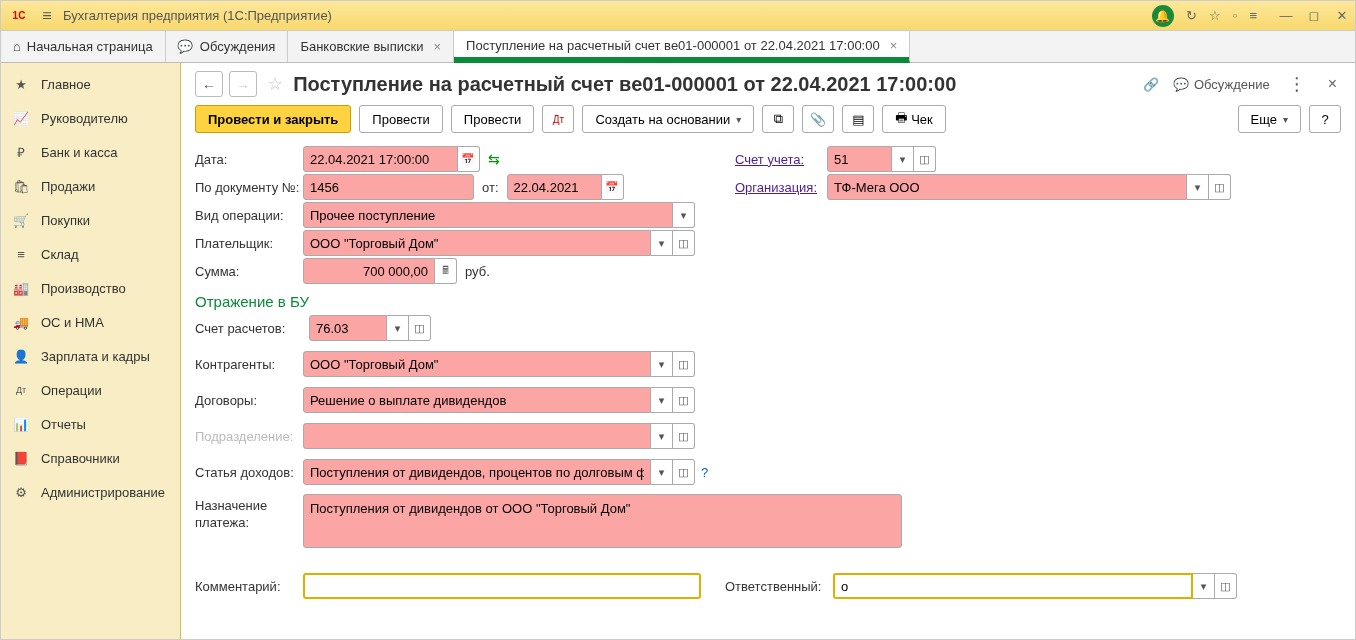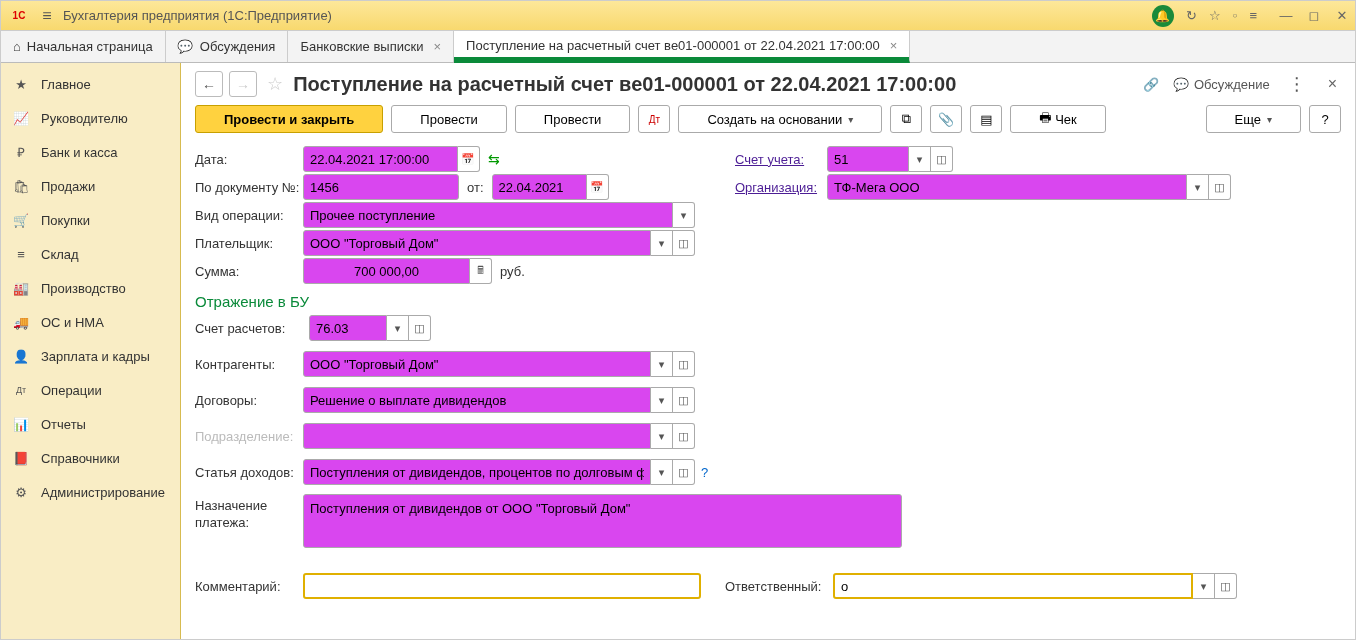--- a/index.html
+++ b/index.html
@@ -36,35 +36,35 @@
 .content-header { display:flex; align-items:center; gap:6px; margin-bottom:8px; }
 .navbtn { width:28px; height:26px; border:1px solid #bbb; background:#fff; border-radius:3px; display:flex; align-items:center; justify-content:center; color:#555; cursor:pointer; font-size:14px; }
 .star { color:#ccc; font-size:18px; margin:0 4px; }
 .doc-title { font-size:20px; font-weight:bold; }
 .header-right { margin-left:auto; display:flex; align-items:center; gap:14px; color:#555; }
 .vdots { font-size:18px; cursor:pointer; padding:0 4px; }
 .close-x { font-size:16px; cursor:pointer; padding:0 4px; color:#666; }
 
 
 .toolbar { display:flex; align-items:center; gap:8px; margin-bottom:12px; }
-.btn { height:28px; border:1px solid #aaa; background:#fff; border-radius:3px; padding:0 28px; cursor:pointer; font-size:13px; display:flex; align-items:center; }
+.btn { height:28px; border:1px solid #aaa; background:#fff; border-radius:3px; padding:0 12px; cursor:pointer; font-size:13px; display:flex; align-items:center; }
 .btn.primary { background:#ffd23f; border-color:#c7a000; font-weight:bold; }
 .btn.icon-only { padding:0; width:32px; justify-content:center; }
 .btn .dd { margin-left:6px; font-size:10px; color:#555; }
 .toolbar .more-btn { margin-left:auto; }
 
 
 .form-area { display:flex; gap:40px; }
 .form-col { display:flex; flex-direction:column; }
 .form-row { display:flex; align-items:center; height:28px; }
 .form-row .label { width:108px; color:#333; }
 .form-row .label.disabled { color:#bbb; }
 .form-row .label2 { width:92px; color:#4c1d95;text-decoration:underline; }
 .input-wrap { display:flex; align-items:center; }
-.txt-input { height:26px; border:1px solid #aaa; border-radius:3px 0 0 3px; padding:0 6px; font-size:13px; background:#d946ef; }
+.txt-input { height:26px; border:1px solid #aaa; border-radius:3px 0 0 3px; padding:0 6px; font-size:13px; background:#fca5a5; }
 .txt-input.right { text-align:right; }
 .addon-btn { width:22px; height:26px; border:1px solid #aaa; border-left:none; background:#fff; display:flex; align-items:center; justify-content:center; cursor:pointer; font-size:11px; color:#555; }
 .addon-btn.last { border-radius:0 3px 3px 0; }
 .unit { margin-left:8px; color:#333; }
 .mini-icon { margin-left:8px; color:#090; cursor:pointer; font-size:14px; }
 .section-title { color:#0a8a3a; font-size:15px; margin:8px 0 4px 0; }
 .help-q { color:#06c; margin-left:6px; cursor:pointer; }
 textarea.txt-input { height:54px; padding:6px; border-radius:3px; resize:none; font-family:inherit; }
 .comment-row .txt-input { border:2px solid #e0b000; background:#fff; }
 .form-row.full { height:auto; align-items:flex-start; }
@@ -215,21 +215,21 @@
           <div class="input-wrap">
             <input class="txt-input" style="width: 155px;" value="22.04.2021 17:00:00">
             <div class="addon-btn last">📅</div>
           </div>
           <span class="mini-icon">⇆</span>
         </div>
 
         <div class="form-row">
           <span class="label">По документу №:</span>
           <div class="input-wrap">
-            <input class="txt-input" style="width: 156px; border-radius: 3px;" value="1456">
+            <input class="txt-input" style="width: 171px; border-radius: 3px;" value="1456">
           </div>
           <span style="margin:0 8px;">от:</span>
           <div class="input-wrap">
             <input class="txt-input" style="width: 95px;" value="22.04.2021">
             <div class="addon-btn last">📅</div>
           </div>
         </div>
 
         <div class="form-row">
           <span class="label">Вид операции:</span>
@@ -244,32 +244,32 @@
           <div class="input-wrap">
             <input class="txt-input" style="width: 348px;" value="ООО &quot;Торговый Дом&quot;">
             <div class="addon-btn">▾</div>
             <div class="addon-btn last">◫</div>
           </div>
         </div>
 
         <div class="form-row">
           <span class="label">Сумма:</span>
           <div class="input-wrap">
-            <input class="txt-input right" style="width: 167px; text-align: center;" value="700 000,00">
+            <input class="txt-input right" style="width: 132px;" value="700 000,00">
             <div class="addon-btn last">🖩</div>
           </div>
           <span class="unit">руб.</span>
         </div>
       </div>
 
       <div class="form-col">
         <div class="form-row">
           <span class="label2">Счет учета:</span>
           <div class="input-wrap">
-            <input class="txt-input" style="width: 82px;" value="51">
+            <input class="txt-input" style="width: 65px;" value="51">
             <div class="addon-btn">▾</div>
             <div class="addon-btn last">◫</div>
           </div>
         </div>
         <div class="form-row">
           <span class="label2">Организация:</span>
           <div class="input-wrap">
             <input class="txt-input" style="width: 360px;" value="ТФ-Мега ООО">
             <div class="addon-btn">▾</div>
             <div class="addon-btn last">◫</div>

